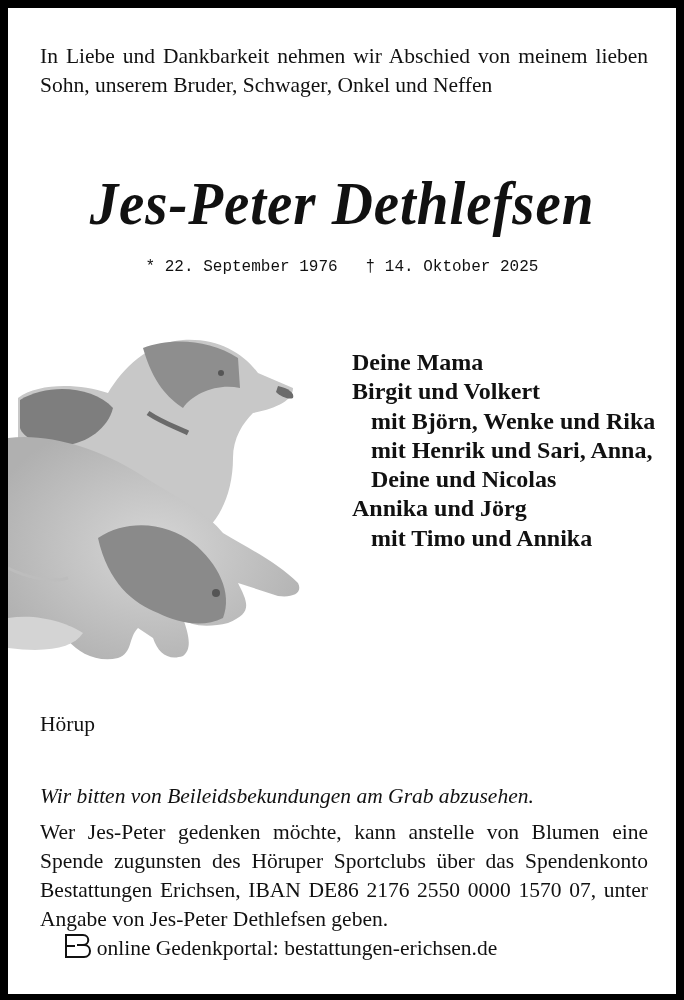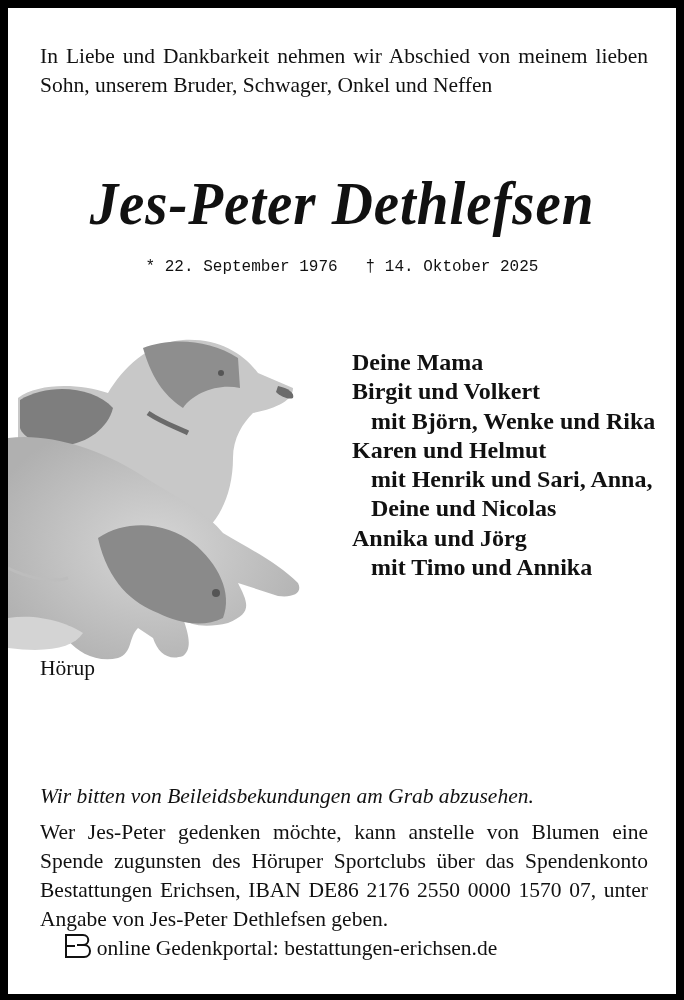--- a/index.html
+++ b/index.html
@@ -31,21 +31,21 @@
     }
     .family {
       position: absolute; left: 317px; top: 340px;
       font-size: 24px; line-height: 29.3px; font-weight: bold; margin-left: 27px;
     }
     .family .row { white-space: nowrap; }
     .family .indent { padding-left: 19px; }
     .family .italic { font-style: italic; }
     .paw { display: inline-block; vertical-align: middle; margin-left: 4px; }
     .place {
-      position: absolute; left: 32px; top: 648px; font-size: 21.5px;
+      position: absolute; left: 32px; top: 704px; font-size: 21.5px;
     }
     .para {
       position: absolute; left: 32px; width: 608px;
       font-size: 21.5px; line-height: 29px; text-align: justify; text-align-last: left;
     }
     .p1 { top: 708px; }
     .p2 { top: 774px; font-style: italic; }
     .p3 { top: 810px; }
     .footer {
       position: absolute; left: 0; top: 924px; width: 544px; text-align: center;
@@ -87,21 +87,20 @@
       <path d="M0 290 C30 285 60 295 75 305 C65 320 40 325 0 320 Z" fill="#d4d4d4"></path>
       <circle cx="208" cy="265" r="4" fill="#555"></circle>
       <path d="M0 240 C20 250 45 255 60 250" stroke="#bdbdbd" stroke-width="3" fill="none"></path>
     </svg>
   </div>
 
   <div class="family">
     <div class="row">Deine Mama</div>
     <div class="row">Birgit und Volkert</div>
     <div class="row indent">mit Björn, Wenke und Rika</div>
-    <div class="row">Karen und Helmut</div>
     <div class="row indent">mit Henrik und Sari, Anna,</div>
     <div class="row indent">Deine und Nicolas</div>
     <div class="row">Annika und Jörg</div>
     <div class="row indent">mit Timo und Annika</div>
   </div>
 
   <div class="place">Hörup</div>
 
   <div class="para p2">Wir bitten von Beileidsbekundungen am Grab abzusehen.</div>
   <div class="para p3">Wer Jes-Peter gedenken möchte, kann anstelle von Blumen eine Spende zugunsten des Höruper Sportclubs über das Spendenkonto Bestattungen Erichsen, IBAN DE86 2176 2550 0000 1570 07, unter Angabe von Jes-Peter Dethlefsen geben.</div>

